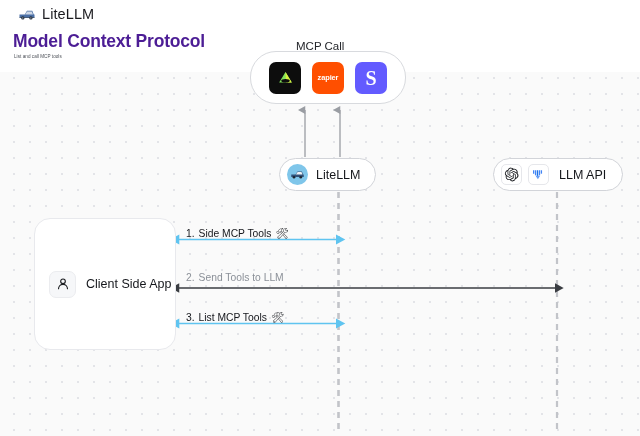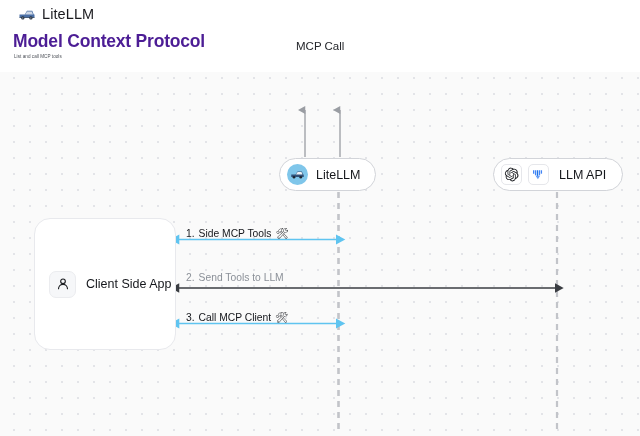--- a/index.html
+++ b/index.html
@@ -189,20 +189,38 @@
     <line x1="557" y1="126" x2="557" y2="368" stroke="#c2c4c9" stroke-width="2.2" stroke-dasharray="6 5"></line>
 
     <line x1="179" y1="173.5" x2="336" y2="173.5" stroke="#5fc4f0" stroke-width="1.5" marker-start="url(#ahBlueL)" marker-end="url(#ahBlueR)"></line>
 
     <line x1="179" y1="222" x2="555" y2="222" stroke="#3a3d42" stroke-width="1.4" marker-start="url(#ahDarkL)" marker-end="url(#ahDarkR)"></line>
 
     <line x1="179" y1="257.5" x2="336" y2="257.5" stroke="#5fc4f0" stroke-width="1.5" marker-start="url(#ahBlueL)" marker-end="url(#ahBlueR)"></line>
   </svg>
 
   <div class="mcp-label">MCP Call</div>
+  <div class="mcp-box">
+
+    <div class="tool-tile tool-linear">
+      <svg viewBox="0 0 24 24" width="19" height="19" aria-hidden="true">
+        <path d="M12 5.2 L20 18.4 L4 18.4 Z" fill="#83e35a"></path>
+        <path d="M12 5.2 L20 18.4 L12.6 18.4 Z" fill="#d9ef3f"></path>
+        <ellipse cx="12" cy="16.2" rx="5.4" ry="2.2" fill="#0d0d0d"></ellipse>
+      </svg>
+    </div>
+
+    <div class="tool-tile tool-zapier">
+      <span class="ztxt">zapier</span>
+    </div>
+
+    <div class="tool-tile tool-s">
+      <span class="stxt">S</span>
+    </div>
+  </div>
 
   <div class="node-litellm">
     <span class="litellm-avatar">
       <svg viewBox="0 0 24 20" width="15" height="13" aria-hidden="true">
         <path d="M2 14 L2 10 L9 10 L12 5 L19 5 L21 10 L22 10 L22 14 Z" fill="#32527a"></path>
         <path d="M9.5 10 L12.2 6 L18.4 6 L20 10 Z" fill="#eef3f8"></path>
         <circle cx="6.4" cy="14.4" r="2.1" fill="#1d2630"></circle>
         <circle cx="17.2" cy="14.4" r="2.1" fill="#1d2630"></circle>
       </svg>
     </span>
@@ -246,17 +264,17 @@
     <span class="tool-emoji">🛠</span>
   </div>
 
   <div class="step-label step-2">
     <span>2.</span>
     <span>Send Tools to LLM</span>
   </div>
 
   <div class="step-label step-3">
     <span>3.</span>
-    <span>Call MCP Client</span>
+    <span>List MCP Tools</span>
     <span class="tool-emoji">🛠</span>
   </div>
 
 </div>
 
 </body></html>

